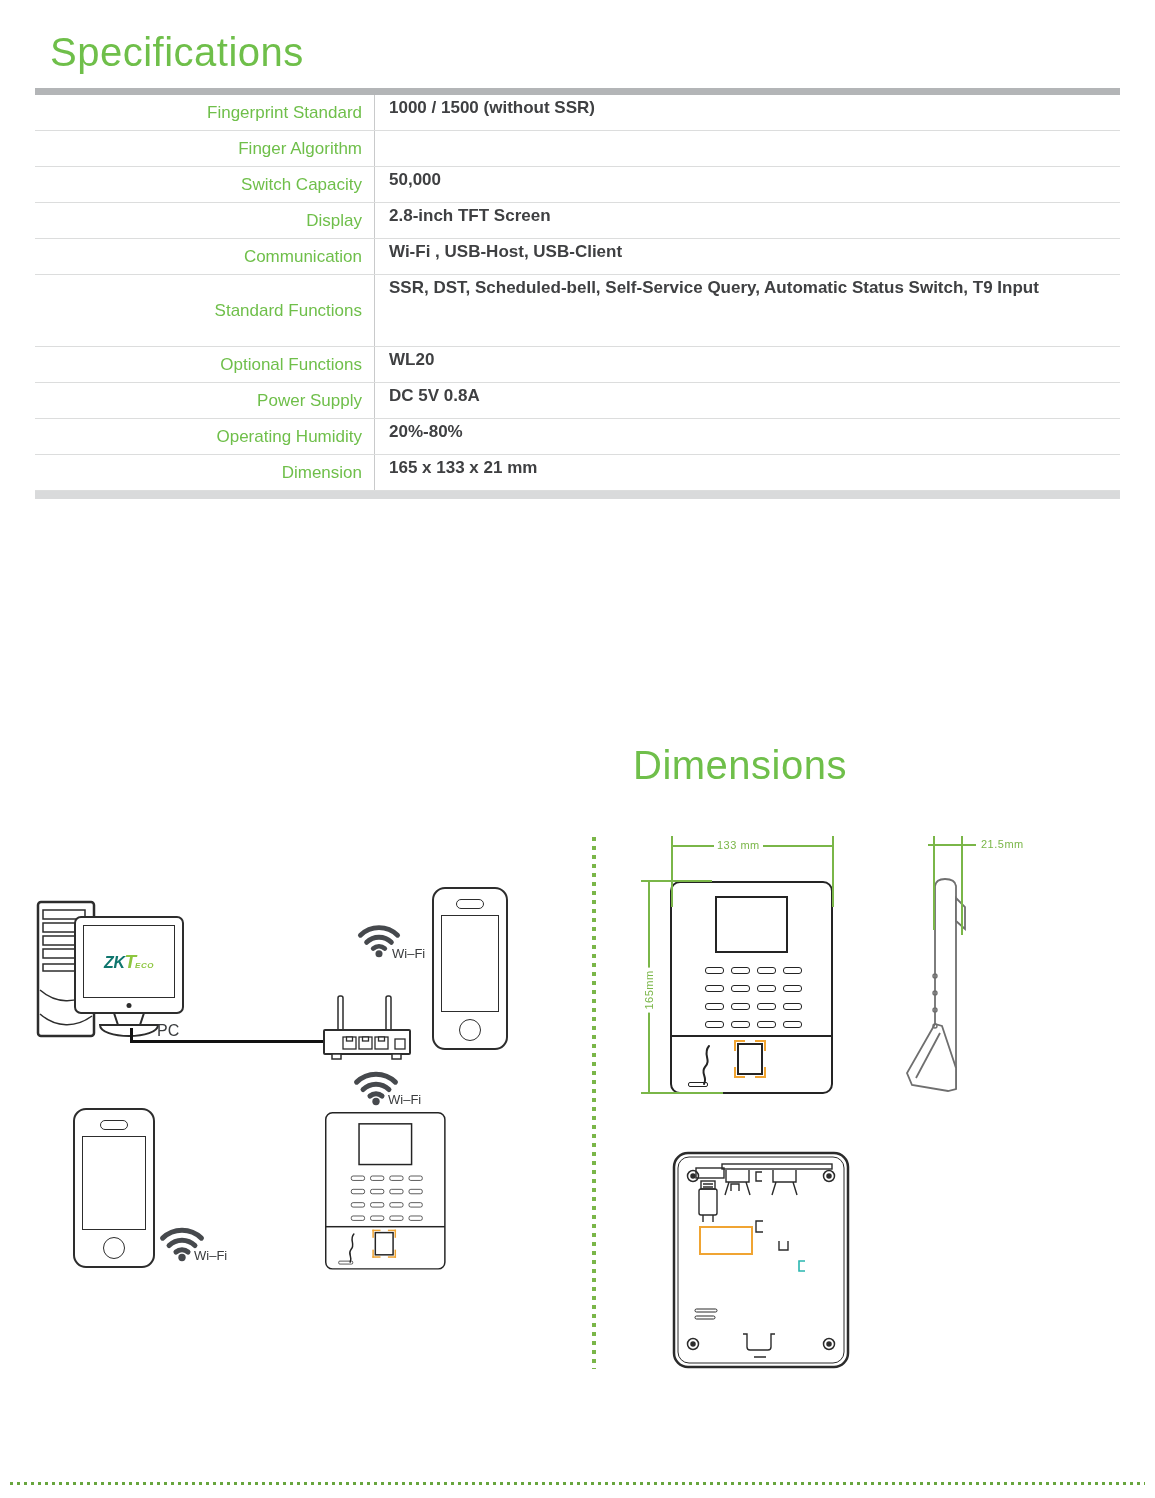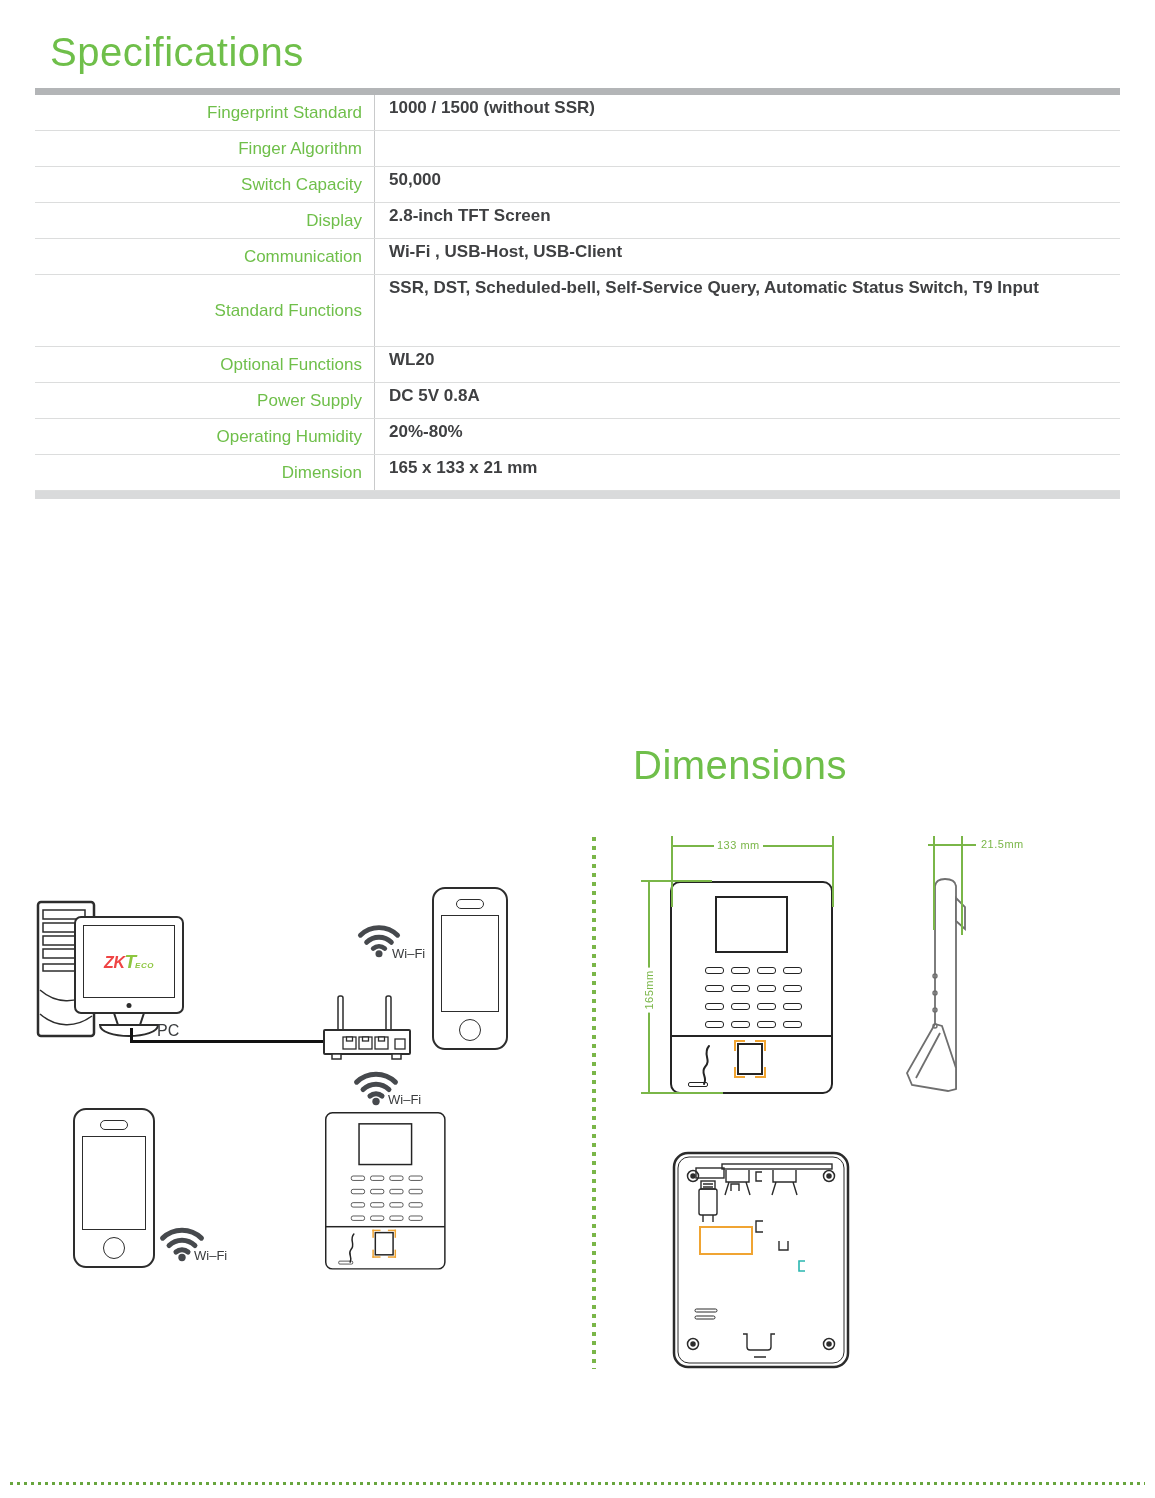--- a/index.html
+++ b/index.html
@@ -40,21 +40,21 @@
   .phone { position:absolute; border:2.5px solid #2d2d2d; border-radius:13px; background:#fff; box-sizing:border-box; }
   .phone .speaker { position:absolute; top:10px; left:50%; transform:translateX(-50%); width:26px; height:8px; border:1.5px solid #2d2d2d; border-radius:5px; }
   .phone .screen { position:absolute; top:26px; left:7px; right:7px; bottom:36px; border:1.5px solid #2d2d2d; }
   .phone .home { position:absolute; bottom:7px; left:50%; transform:translateX(-50%); width:20px; height:20px; border:1.5px solid #2d2d2d; border-radius:50%; }
 
   
   .monitor { position:absolute; left:74px; top:916px; width:110px; height:98px; border:2.5px solid #2d2d2d; border-radius:7px; background:#fff; box-sizing:border-box; }
   .m-screen { position:absolute; left:7px; right:7px; top:7px; bottom:14px; border:1.5px solid #2d2d2d; display:flex; align-items:center; justify-content:center; }
   .m-dot { position:absolute; bottom:4px; left:50%; transform:translateX(-50%); width:5px; height:5px; background:#2d2d2d; border-radius:50%; }
   .logo { font-style:italic; font-weight:bold; display:flex; align-items:baseline; }
-  .logo-zk { color:#ef4444; font-size:16px; letter-spacing:-0.5px; }
+  .logo-zk { color:#0f766e; font-size:16px; letter-spacing:-0.5px; }
   .logo-t { color:#8dc63f; font-size:19px; }
   .logo-eco { color:#8dc63f; font-size:8px; letter-spacing:0.5px; margin-left:-1px; }
   .cable { position:absolute; background:#111; }
 
   
   .terminal { position:absolute; width:163px; height:213px; border:2.5px solid #242424; border-radius:10px; background:#fff; box-sizing:border-box; }
   .t-screen { position:absolute; left:43px; top:13px; width:73px; height:57px; border:2px solid #242424; box-sizing:border-box; }
   .t-keypad { position:absolute; left:33px; top:84px; display:grid; grid-template-columns:repeat(4,19px); grid-template-rows:repeat(4,7px); column-gap:7px; row-gap:11px; }
   .key { width:19px; height:7px; border:1.5px solid #242424; border-radius:3px; box-sizing:border-box; }
   .t-divider { position:absolute; left:-1px; right:-1px; top:152px; height:2px; background:#242424; }

